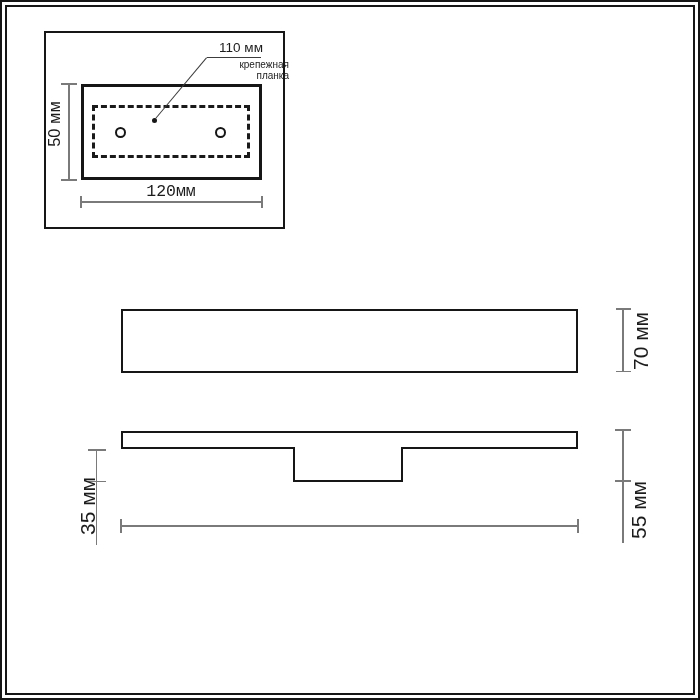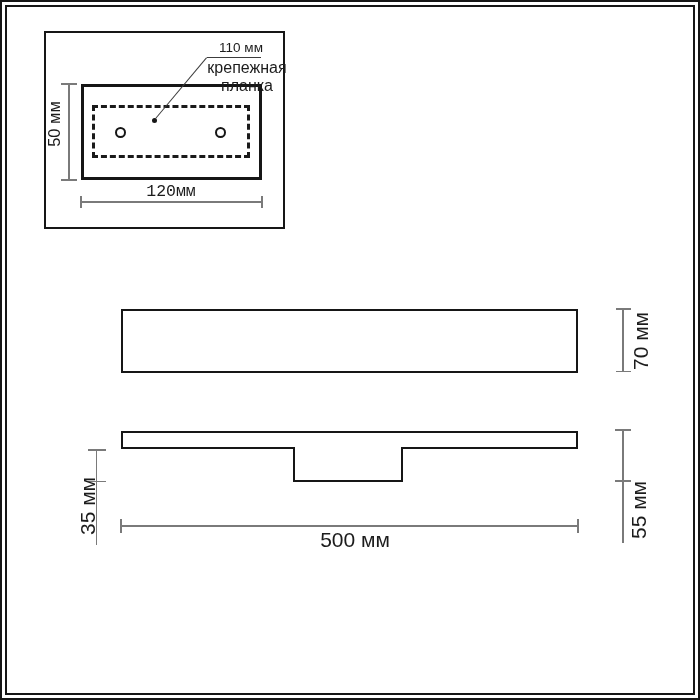--- a/index.html
+++ b/index.html
@@ -51,21 +51,21 @@
   .dim-h-500{left:121px;top:525.3px;width:457px;height:1.4px;}
   .tick-500-l{left:120.4px;top:519px;width:1.4px;height:14px;}
   .tick-500-r{left:577.2px;top:519px;width:1.4px;height:14px;}
   .dim-v-55{left:622.4px;top:430px;width:1.4px;height:113px;}
   .tick-55-top{left:615px;top:429.3px;width:16px;height:1.4px;}
   .tick-55-bot{left:615px;top:480.4px;width:16px;height:1.4px;}
 
   
   .lbl{white-space:nowrap;color:#1c1c1c;}
   .lbl-110{left:206px;top:40px;width:70px;text-align:center;font-size:13.5px;}
-  .lbl-part{left:205px;top:59px;width:84px;text-align:center;font-size:16px;line-height:1.1;white-space:pre-line;}
+  .lbl-part{left:205px;top:59px;width:84px;text-align:right;font-size:10px;line-height:1.1;white-space:pre-line;}
   .rot{transform:rotate(-90deg);text-align:center;}
   .lbl-50{left:24px;top:115px;width:60px;height:18px;font-size:16.5px;}
   .lbl-120{left:141px;top:182px;width:60px;text-align:center;font-size:16.5px;font-family:Liberation Mono, monospace;}
   .lbl-70{left:604px;top:331px;width:70px;height:20px;font-size:21px;}
   .lbl-35{left:51px;top:496px;width:70px;height:20px;font-size:21px;}
   .lbl-500{left:290px;top:528px;width:130px;text-align:center;font-size:21px;}
   .lbl-55{left:602px;top:500px;width:70px;height:20px;font-size:21px;}
 </style>
 </head>
 <body>
@@ -108,20 +108,19 @@
   <div class="abs mount-box"></div>
 
   <div class="abs dim dim-v-35"></div>
   <div class="abs dim tick-35-top"></div>
   <div class="abs dim tick-35-bot"></div>
   <div class="abs lbl rot lbl-35">35 мм</div>
 
   <div class="abs dim dim-h-500"></div>
   <div class="abs dim tick-500-l"></div>
   <div class="abs dim tick-500-r"></div>
-  <div class="abs lbl lbl-500">500 мм</div>
 
   <div class="abs dim dim-v-55"></div>
   <div class="abs dim tick-55-top"></div>
   <div class="abs dim tick-55-bot"></div>
   <div class="abs lbl rot lbl-55">55 мм</div>
 
 </div>
 
 </body></html>

